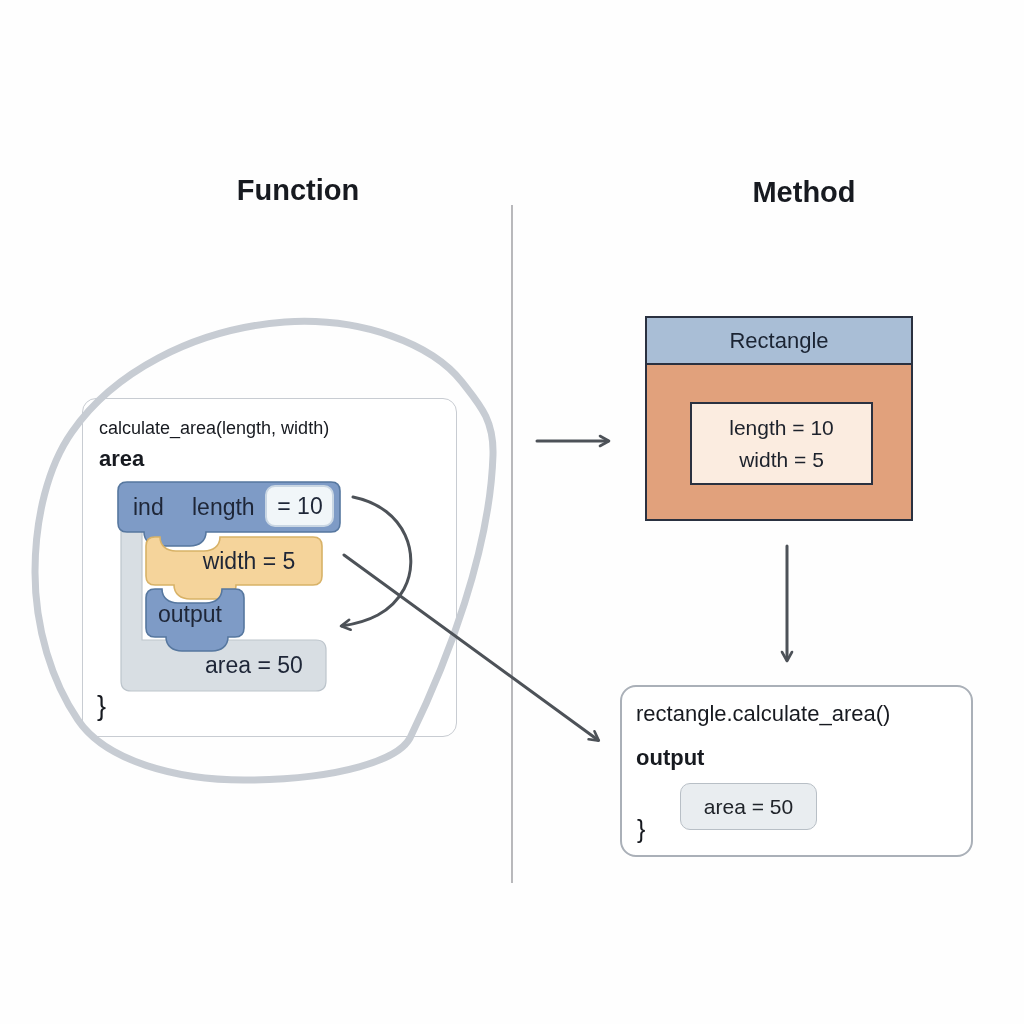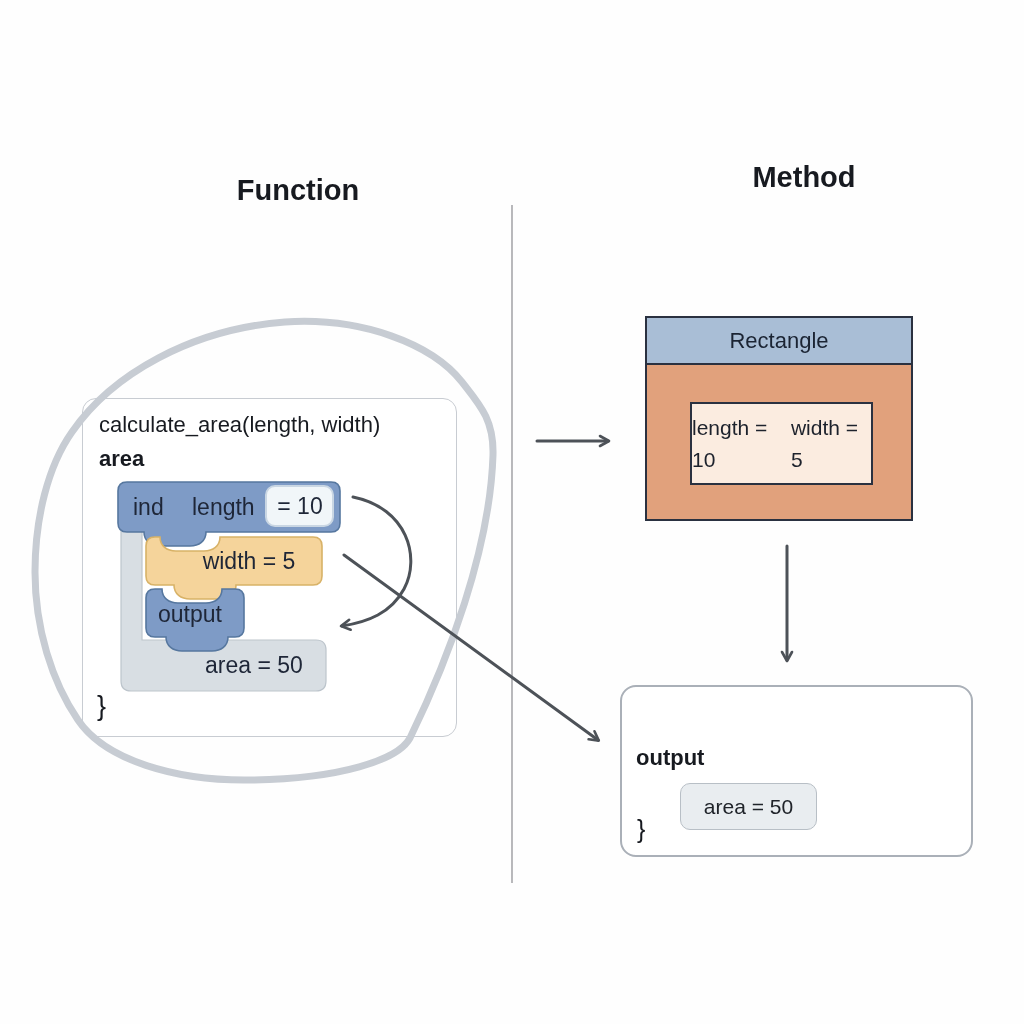--- a/index.html
+++ b/index.html
@@ -1,37 +1,37 @@
 <!DOCTYPE html>
 <html style="--block_blue: #7E9BC6; --block_blue_border: #56779F; --block_orange: #F5D49B; --block_orange_border: #D8B267; --block_gray: #DEE4E8; --block_gray_border: #BDC5CC; --c_frame: #D8DEE3; --class_header: #A9BED6; --class_body: #E1A17C; --attr_box: #FBECE0; --box_border_dark: #2A3140; --arrow: #4D5258; --sketch: #C7CCD3; --divider: #A7A7AB; --text_dark: #171A20; --block_text: #1E2637;"><head>
 <meta charset="utf-8">
 <style>
   html,body{margin:0;padding:0;background:#fff;}
   .canvas{position:relative;width:1024px;height:1024px;background:#fefefe;overflow:hidden;
           font-family:"Liberation Sans", sans-serif;color:var(--text_dark);}
   .title{position:absolute;font-size:29px;font-weight:700;color:var(--text_dark);
          transform:translateX(-50%);white-space:nowrap;margin-left:36px;}
   .title.left{left:262px;top:174px;}
-  .title.right{left:768px;top:161px;}
+  .title.right{left:768px;top:176px;}
 
   .fn-box{position:absolute;left:82px;top:398px;width:375px;height:339px;background:#fff;
           border:1.5px solid #c8ccd2;border-radius:14px;box-sizing:border-box;}
-  .fn-box .sig{position:absolute;left:16px;top:13px;font-size:22px;color:var(--text_dark);white-space:nowrap;}
+  .fn-box .sig{position:absolute;left:16px;top:19px;font-size:18px;color:var(--text_dark);white-space:nowrap;}
   .fn-box .inp{position:absolute;left:16px;top:47px;font-size:22px;font-weight:700;}
   .fn-box .brace{position:absolute;left:14px;top:292px;font-size:27px;}
 
   .overlay{position:absolute;left:0;top:0;width:1024px;height:1024px;pointer-events:none;}
 
   .class-box{position:absolute;left:645px;top:316px;width:268px;height:205px;box-sizing:border-box;
              border:2px solid var(--box_border_dark);background:var(--class_body);}
   .class-header{height:45px;line-height:45px;text-align:center;font-size:22px;color:#1b2433;
                 background:var(--class_header);border-bottom:2px solid var(--box_border_dark);}
   .attr-box{position:absolute;left:43px;top:84px;width:183px;height:83px;box-sizing:border-box;
             background:var(--attr_box);border:2px solid var(--box_border_dark);
-            display:flex;flex-direction:row;justify-content:center;align-items:center;
+            display:flex;flex-direction:column;justify-content:center;align-items:center;
             font-size:21px;line-height:32px;color:#1d222c;}
 
   .call-box{position:absolute;left:620px;top:685px;width:353px;height:172px;background:#fff;
             border:2px solid #aab0b8;border-radius:16px;box-sizing:border-box;}
   .call-box .sig{position:absolute;left:14px;top:14px;font-size:22px;white-space:nowrap;}
   .call-box .out{position:absolute;left:14px;top:58px;font-size:22px;font-weight:700;}
   .call-box .pill{position:absolute;left:58px;top:96px;width:137px;height:47px;box-sizing:border-box;
                   background:#e9edf0;border:1.5px solid #b8bfc6;border-radius:10px;
                   text-align:center;line-height:45px;font-size:21px;color:#20242a;}
   .call-box .brace{position:absolute;left:15px;top:128px;font-size:25px;}
@@ -63,20 +63,21 @@
 
   <div class="class-box" data-name="rectangle-class-box">
     <div class="class-header" data-name="class-title">Rectangle</div>
     <div class="attr-box" data-name="attributes-box">
       <div data-name="attribute-length">length = 10</div>
       <div data-name="attribute-width">width = 5</div>
     </div>
   </div>
 
   <div class="call-box" data-name="method-call-box">
+    <div class="sig" data-name="method-call-signature">rectangle.calculate_area()</div>
     <div class="out" data-name="output-label">output</div>
     <div class="pill" data-name="area-result-pill">area = 50</div>
     <div class="brace" data-name="closing-brace">}</div>
   </div>
 
   <svg class="overlay" data-name="diagram-overlay" width="1024" height="1024" viewBox="0 0 1024 1024">
     <defs>
       <marker id="ah" markerWidth="16" markerHeight="16" refX="11" refY="8" orient="auto" markerUnits="userSpaceOnUse">
         <path d="M3,3 L12,8 L3,13" fill="none" stroke="#4D5258" stroke-width="2.6" stroke-linecap="round" stroke-linejoin="round"></path>
       </marker>

